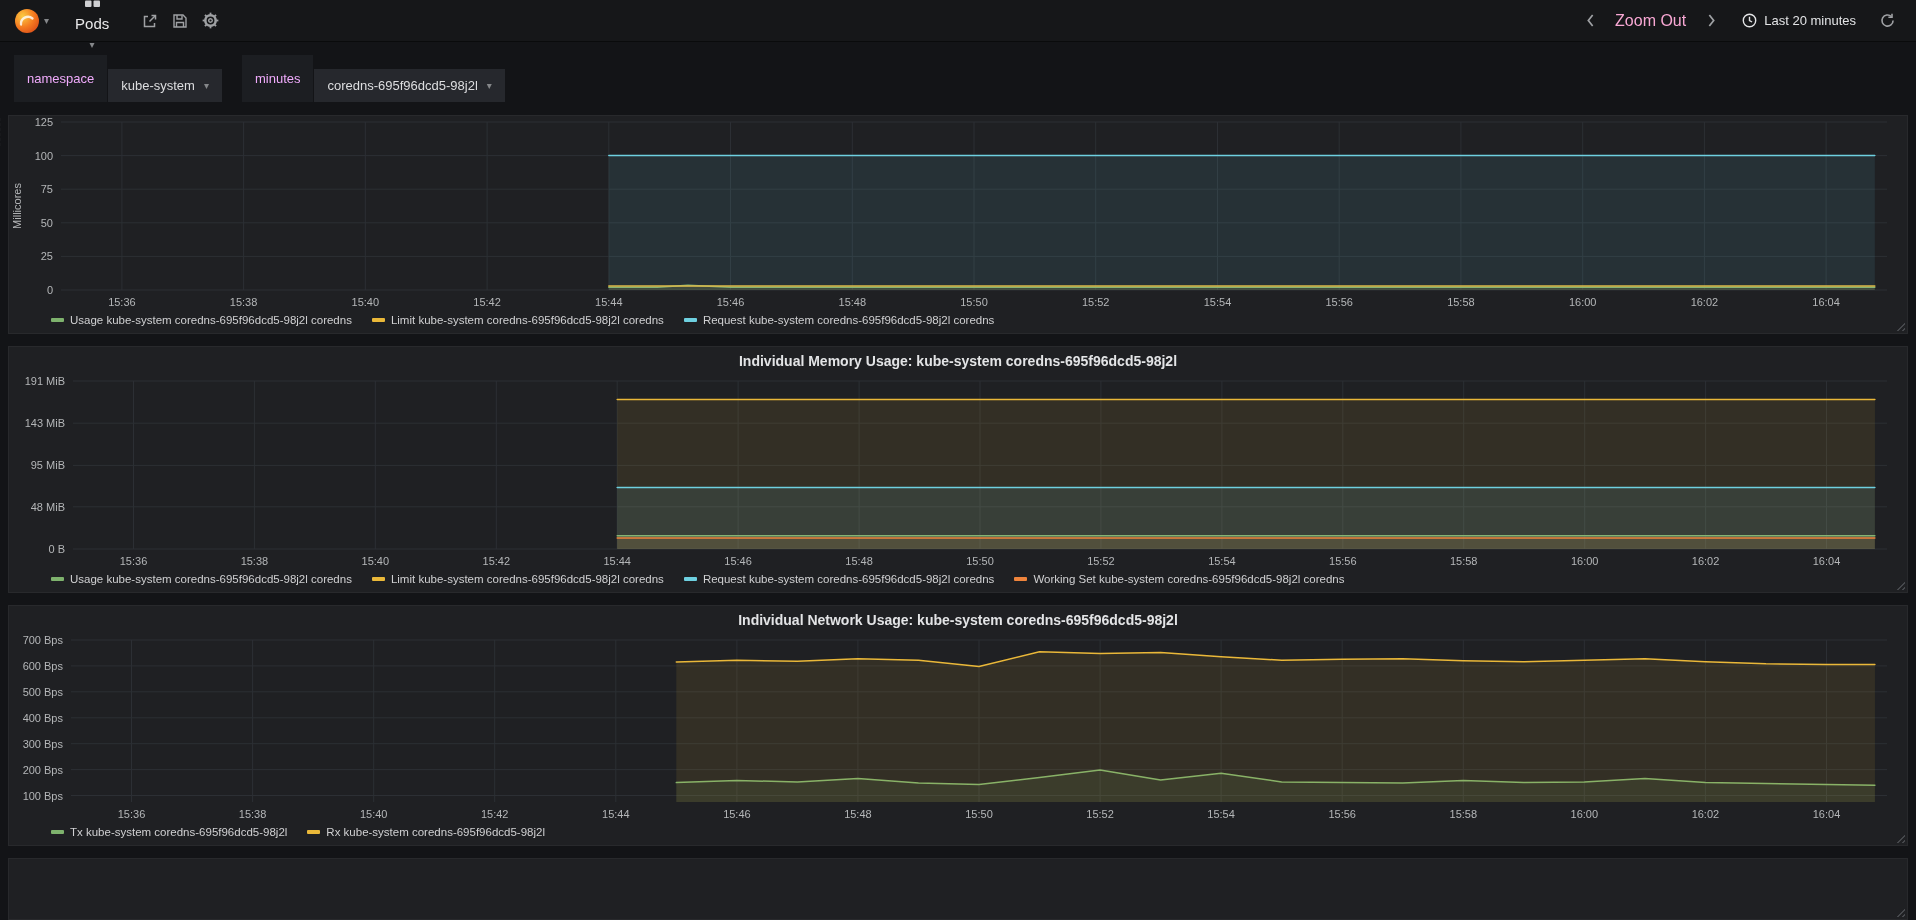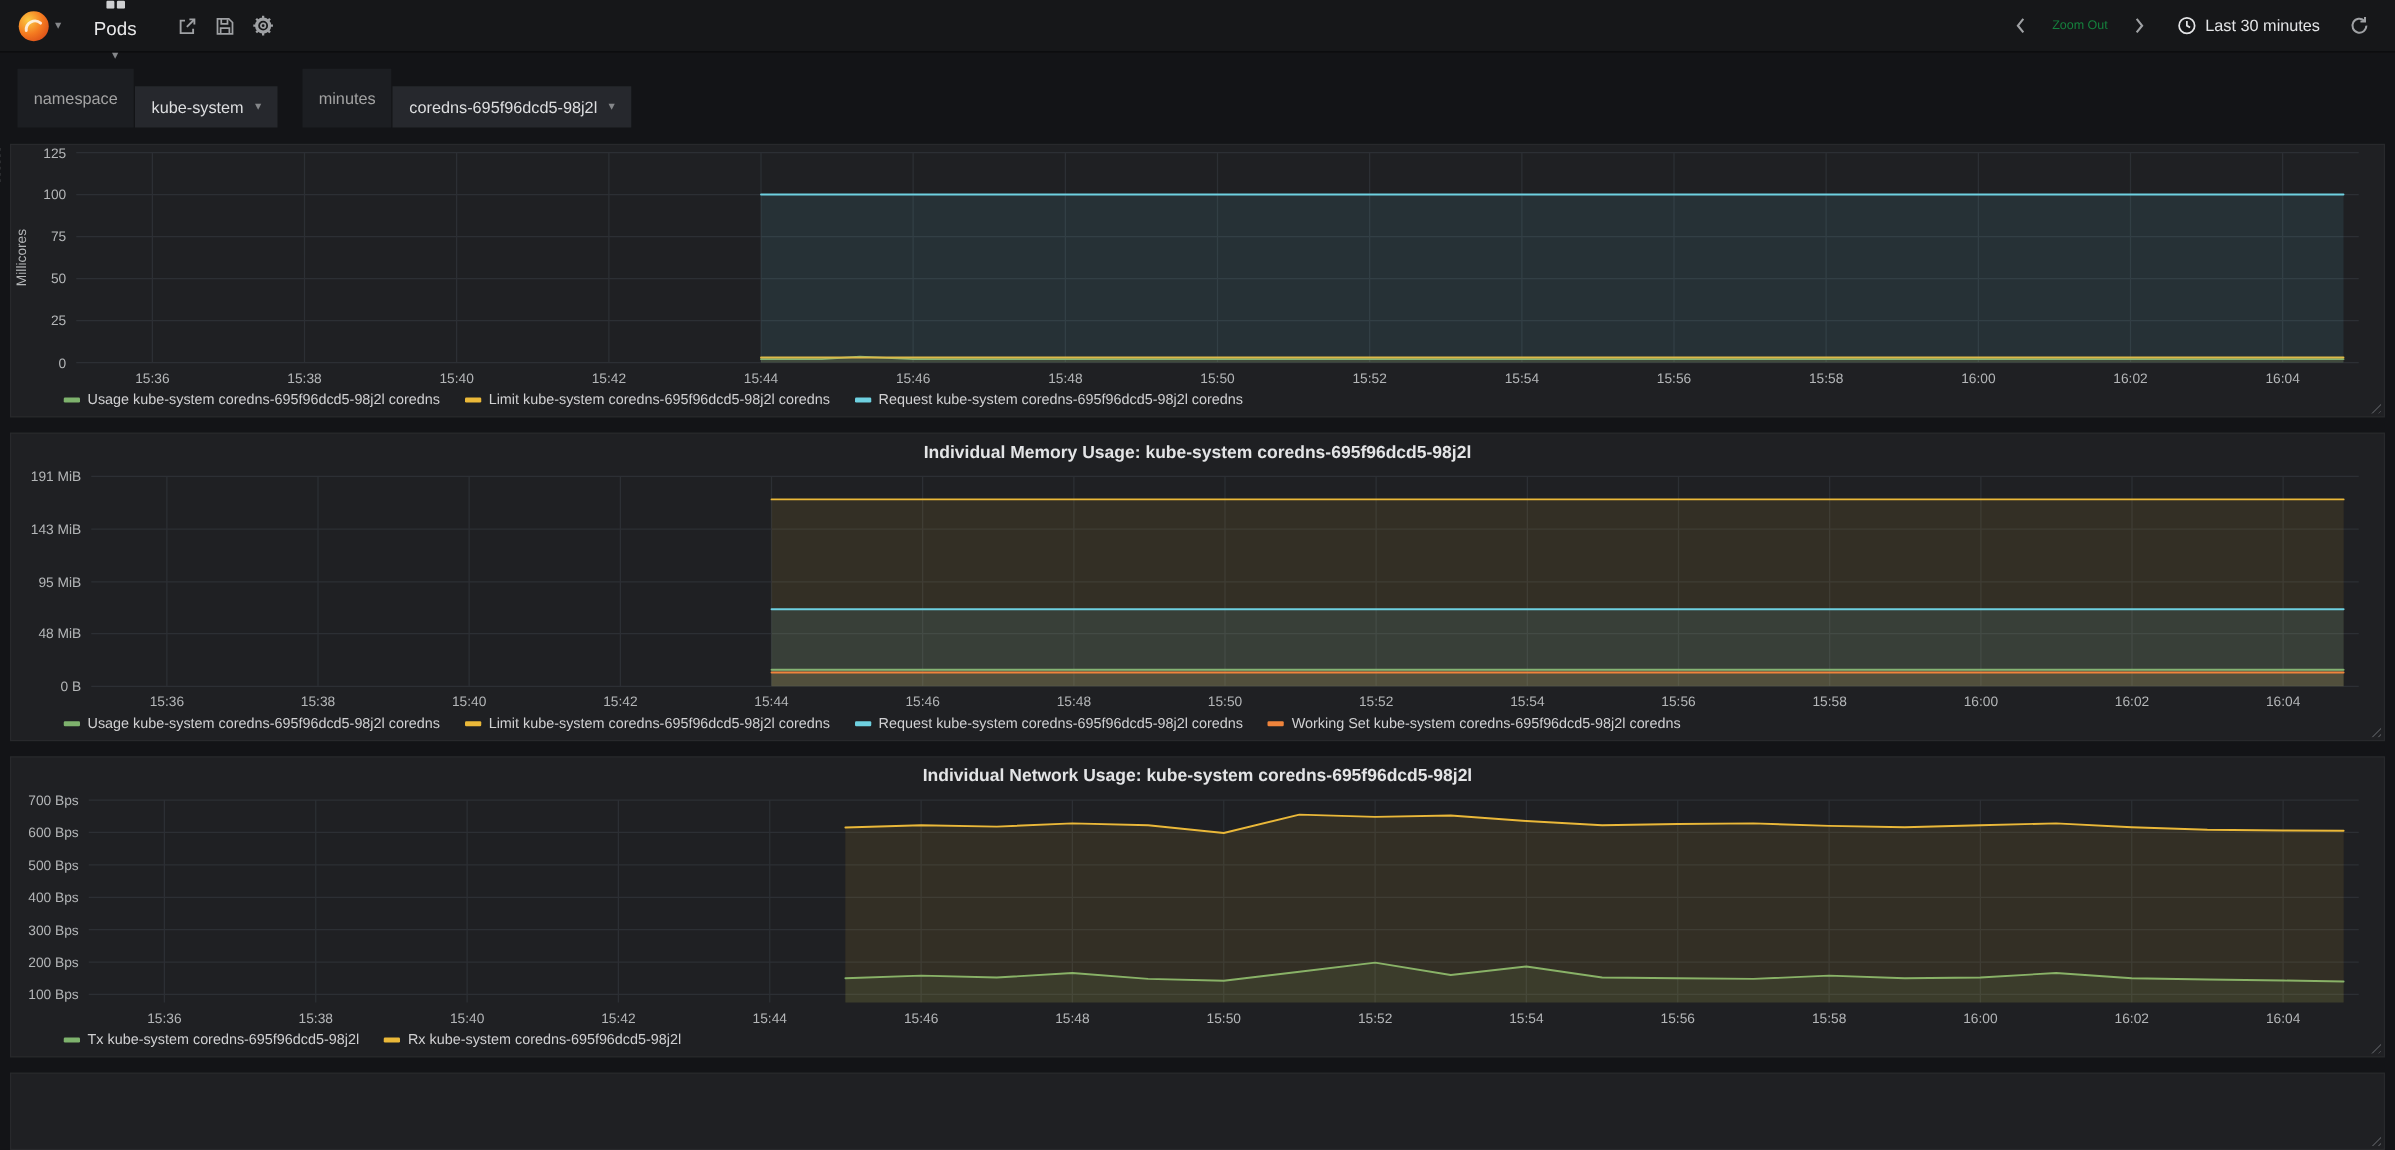--- a/index.html
+++ b/index.html
@@ -21,28 +21,28 @@
   .brand { display:flex; align-items:center; gap:4px; cursor:pointer; margin-right:26px; }
   .caret { color:#85878a; font-size:10px; line-height:1; }
   .dash-picker { display:flex; align-items:center; gap:8px; cursor:pointer; margin-right:26px;flex-direction:column; }
   .grid-ic { color:#cfd0d2; display:flex; }
   .dash-title { font-size:15px; color:#e9e9ea; }
   .icon-btn {
     width:30px; height:30px; display:flex; align-items:center; justify-content:center;
     color:#9fa1a4;
   }
   .nav-right { gap:6px; }
-  .zoom-out { font-size:10px; color:#15803d; padding:0 4px; }
+  .zoom-out { font-size:16px; color:#f9a8d4; padding:0 4px; }
   .time-picker { display:flex; align-items:center; gap:7px; font-size:13px; color:#e3e4e6; padding:0 10px; }
 
   
   .submenu { display:flex; align-items:center; gap:20px; padding:13px 14px; }
   .var-pair { display:flex; align-items:stretch; gap:1px; }
   .var-label {
-    background:#1c1e22; color:#a3a3a3; font-size:13px;
+    background:#1c1e22; color:#f0abfc; font-size:13px;
     padding:9px 13px; display:flex; align-items:center;
   }
   .var-value {
     background:#26282d; color:#dddee0; font-size:13px;
     padding:9px 13px; display:flex; align-items:center; gap:9px; cursor:pointer;margin-top:14px;
   }
 
   
   .dashboard { position:relative; padding:0 8px; }
   .row-handle {
@@ -155,21 +155,21 @@
         <path d="M2 1 L6 6 L2 11"></path>
       </svg>
     </button>
     <button class="time-picker">
       <span style="display:flex;">
         <svg width="15" height="15" viewBox="0 0 14 14" fill="none" stroke="currentColor" stroke-width="1.3">
           <circle cx="7" cy="7" r="5.8"></circle>
           <path d="M7 3.6 V7 L9.4 8.4"></path>
         </svg>
       </span>
-      <span>Last 30 minutes</span>
+      <span>Last 20 minutes</span>
     </button>
     <button class="icon-btn">
       <svg width="15" height="15" viewBox="0 0 14 14" fill="none" stroke="currentColor" stroke-width="1.5">
         <path d="M12.2 7 a5.2 5.2 0 1 1 -1.6 -3.7"></path>
         <path d="M11.2 0.6 V4 H7.8"></path>
       </svg>
     </button>
   </div>
 </header>
 

